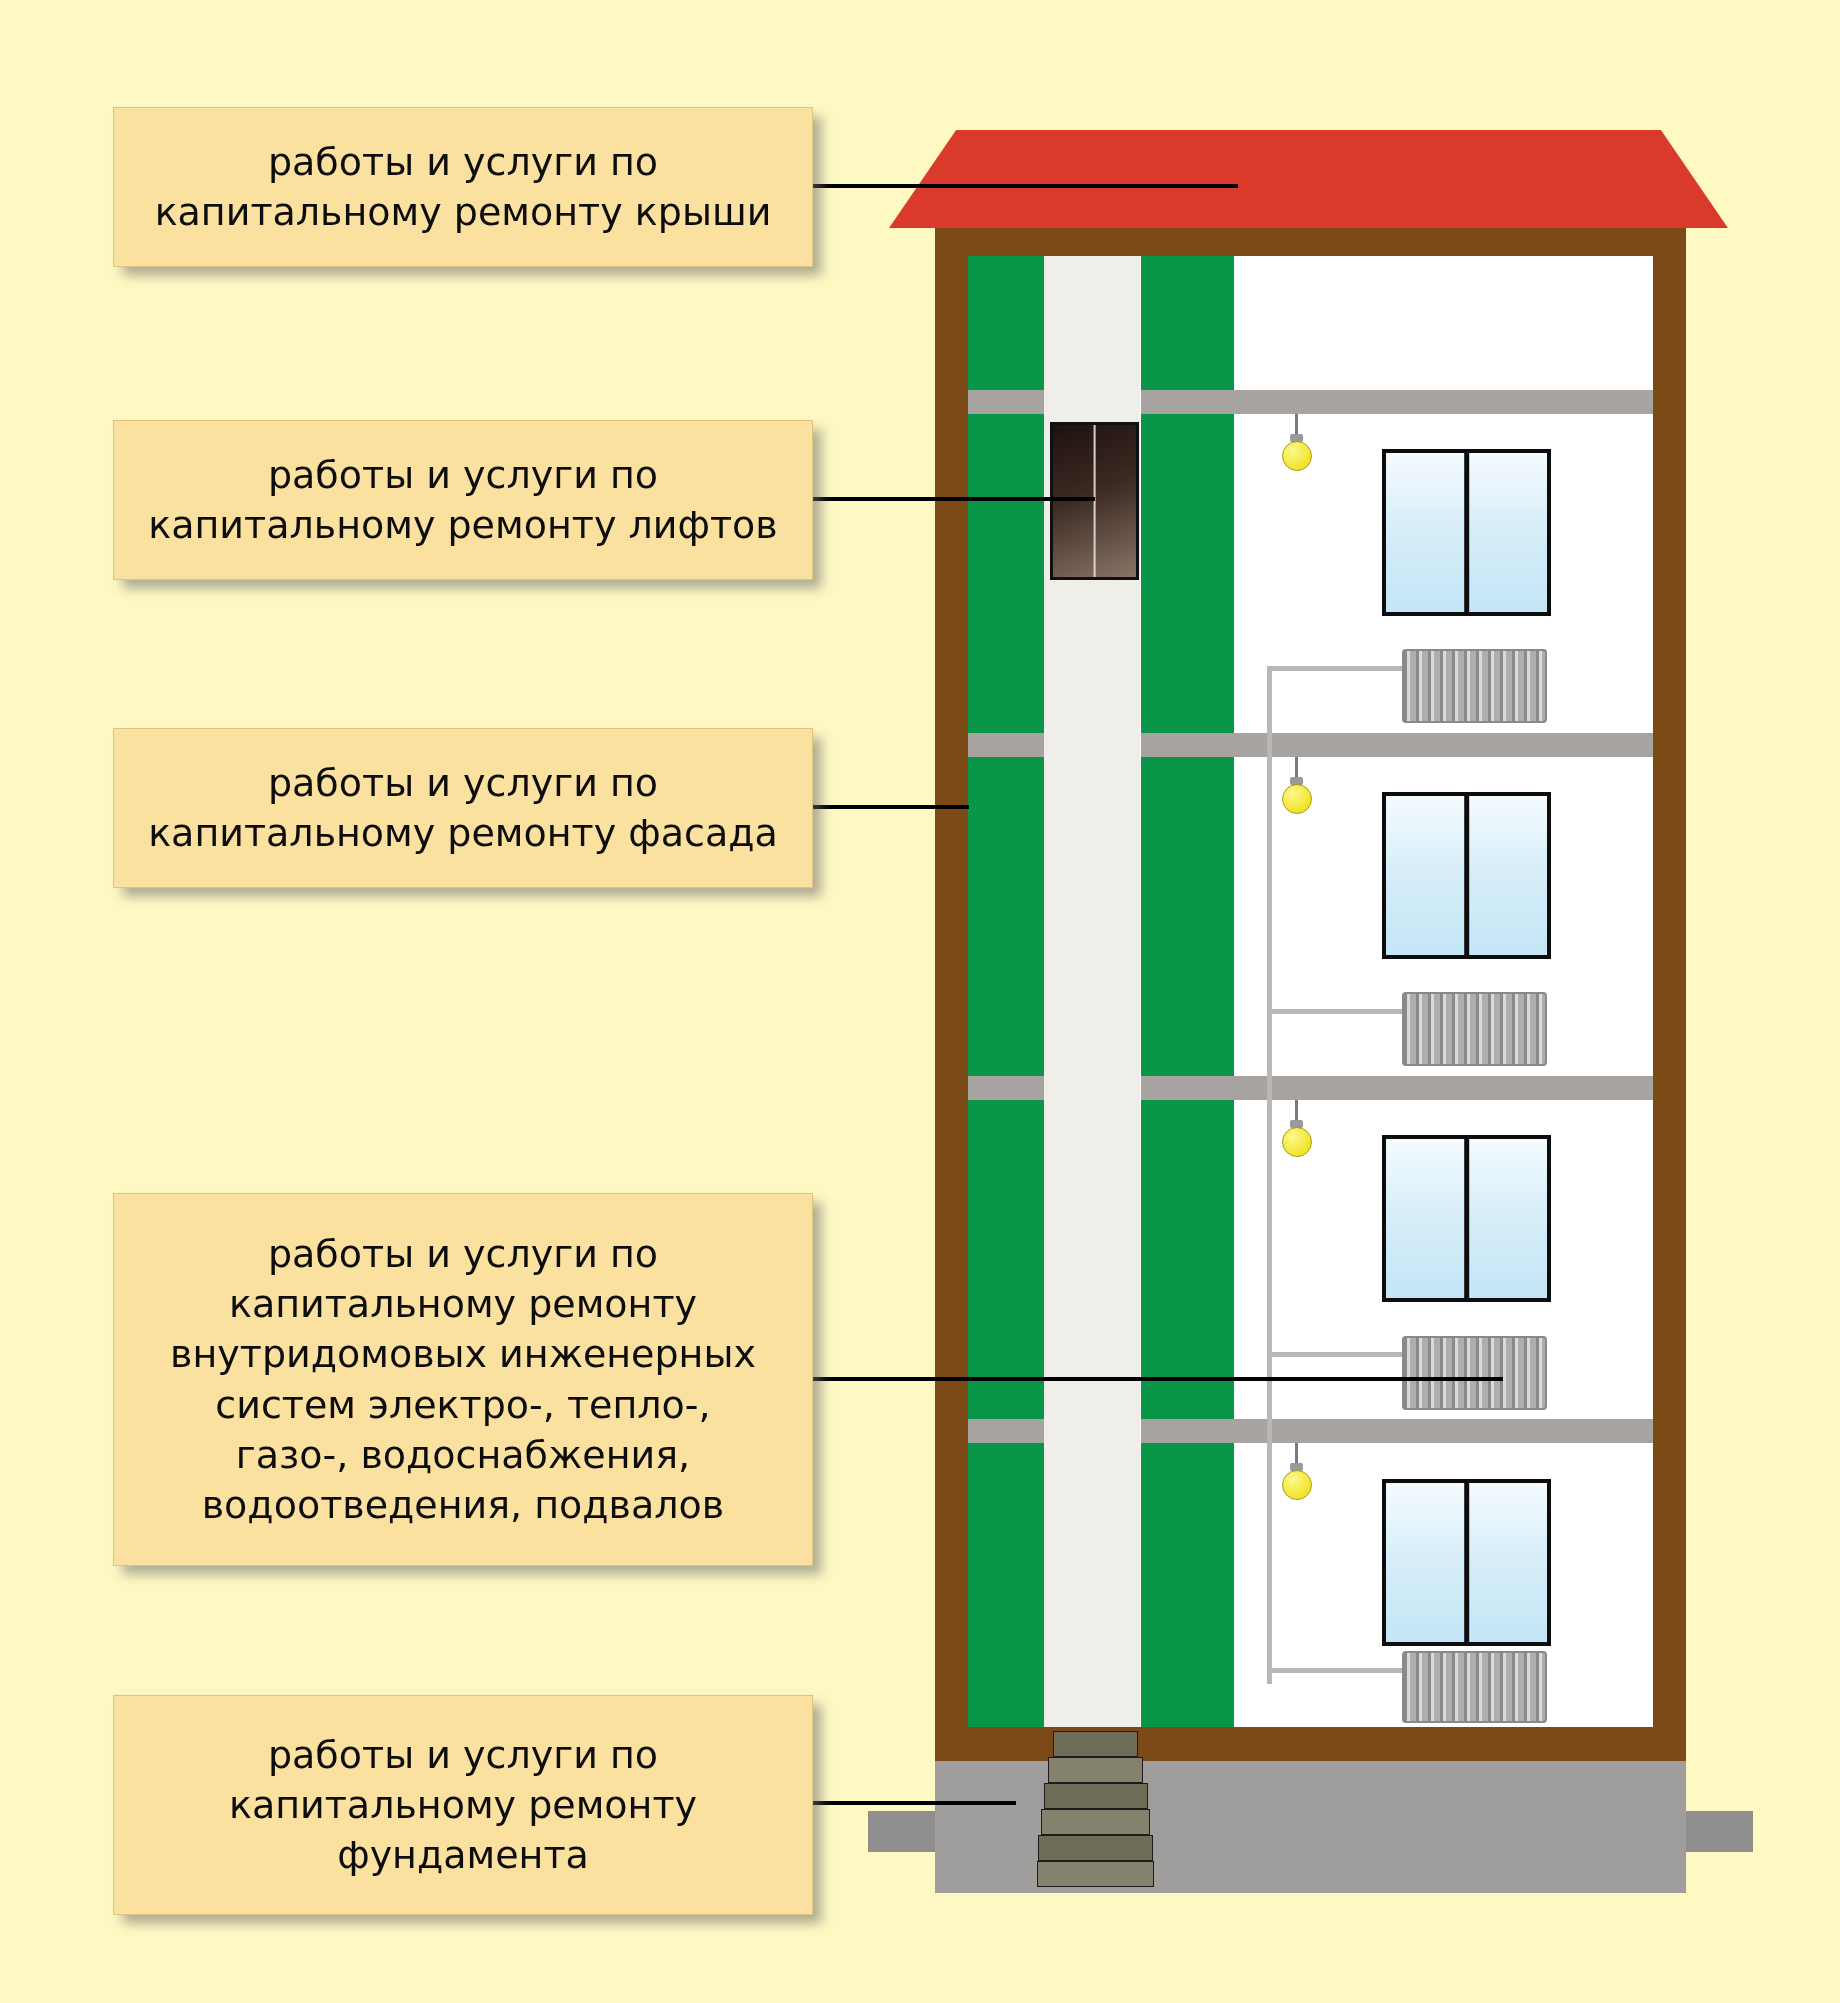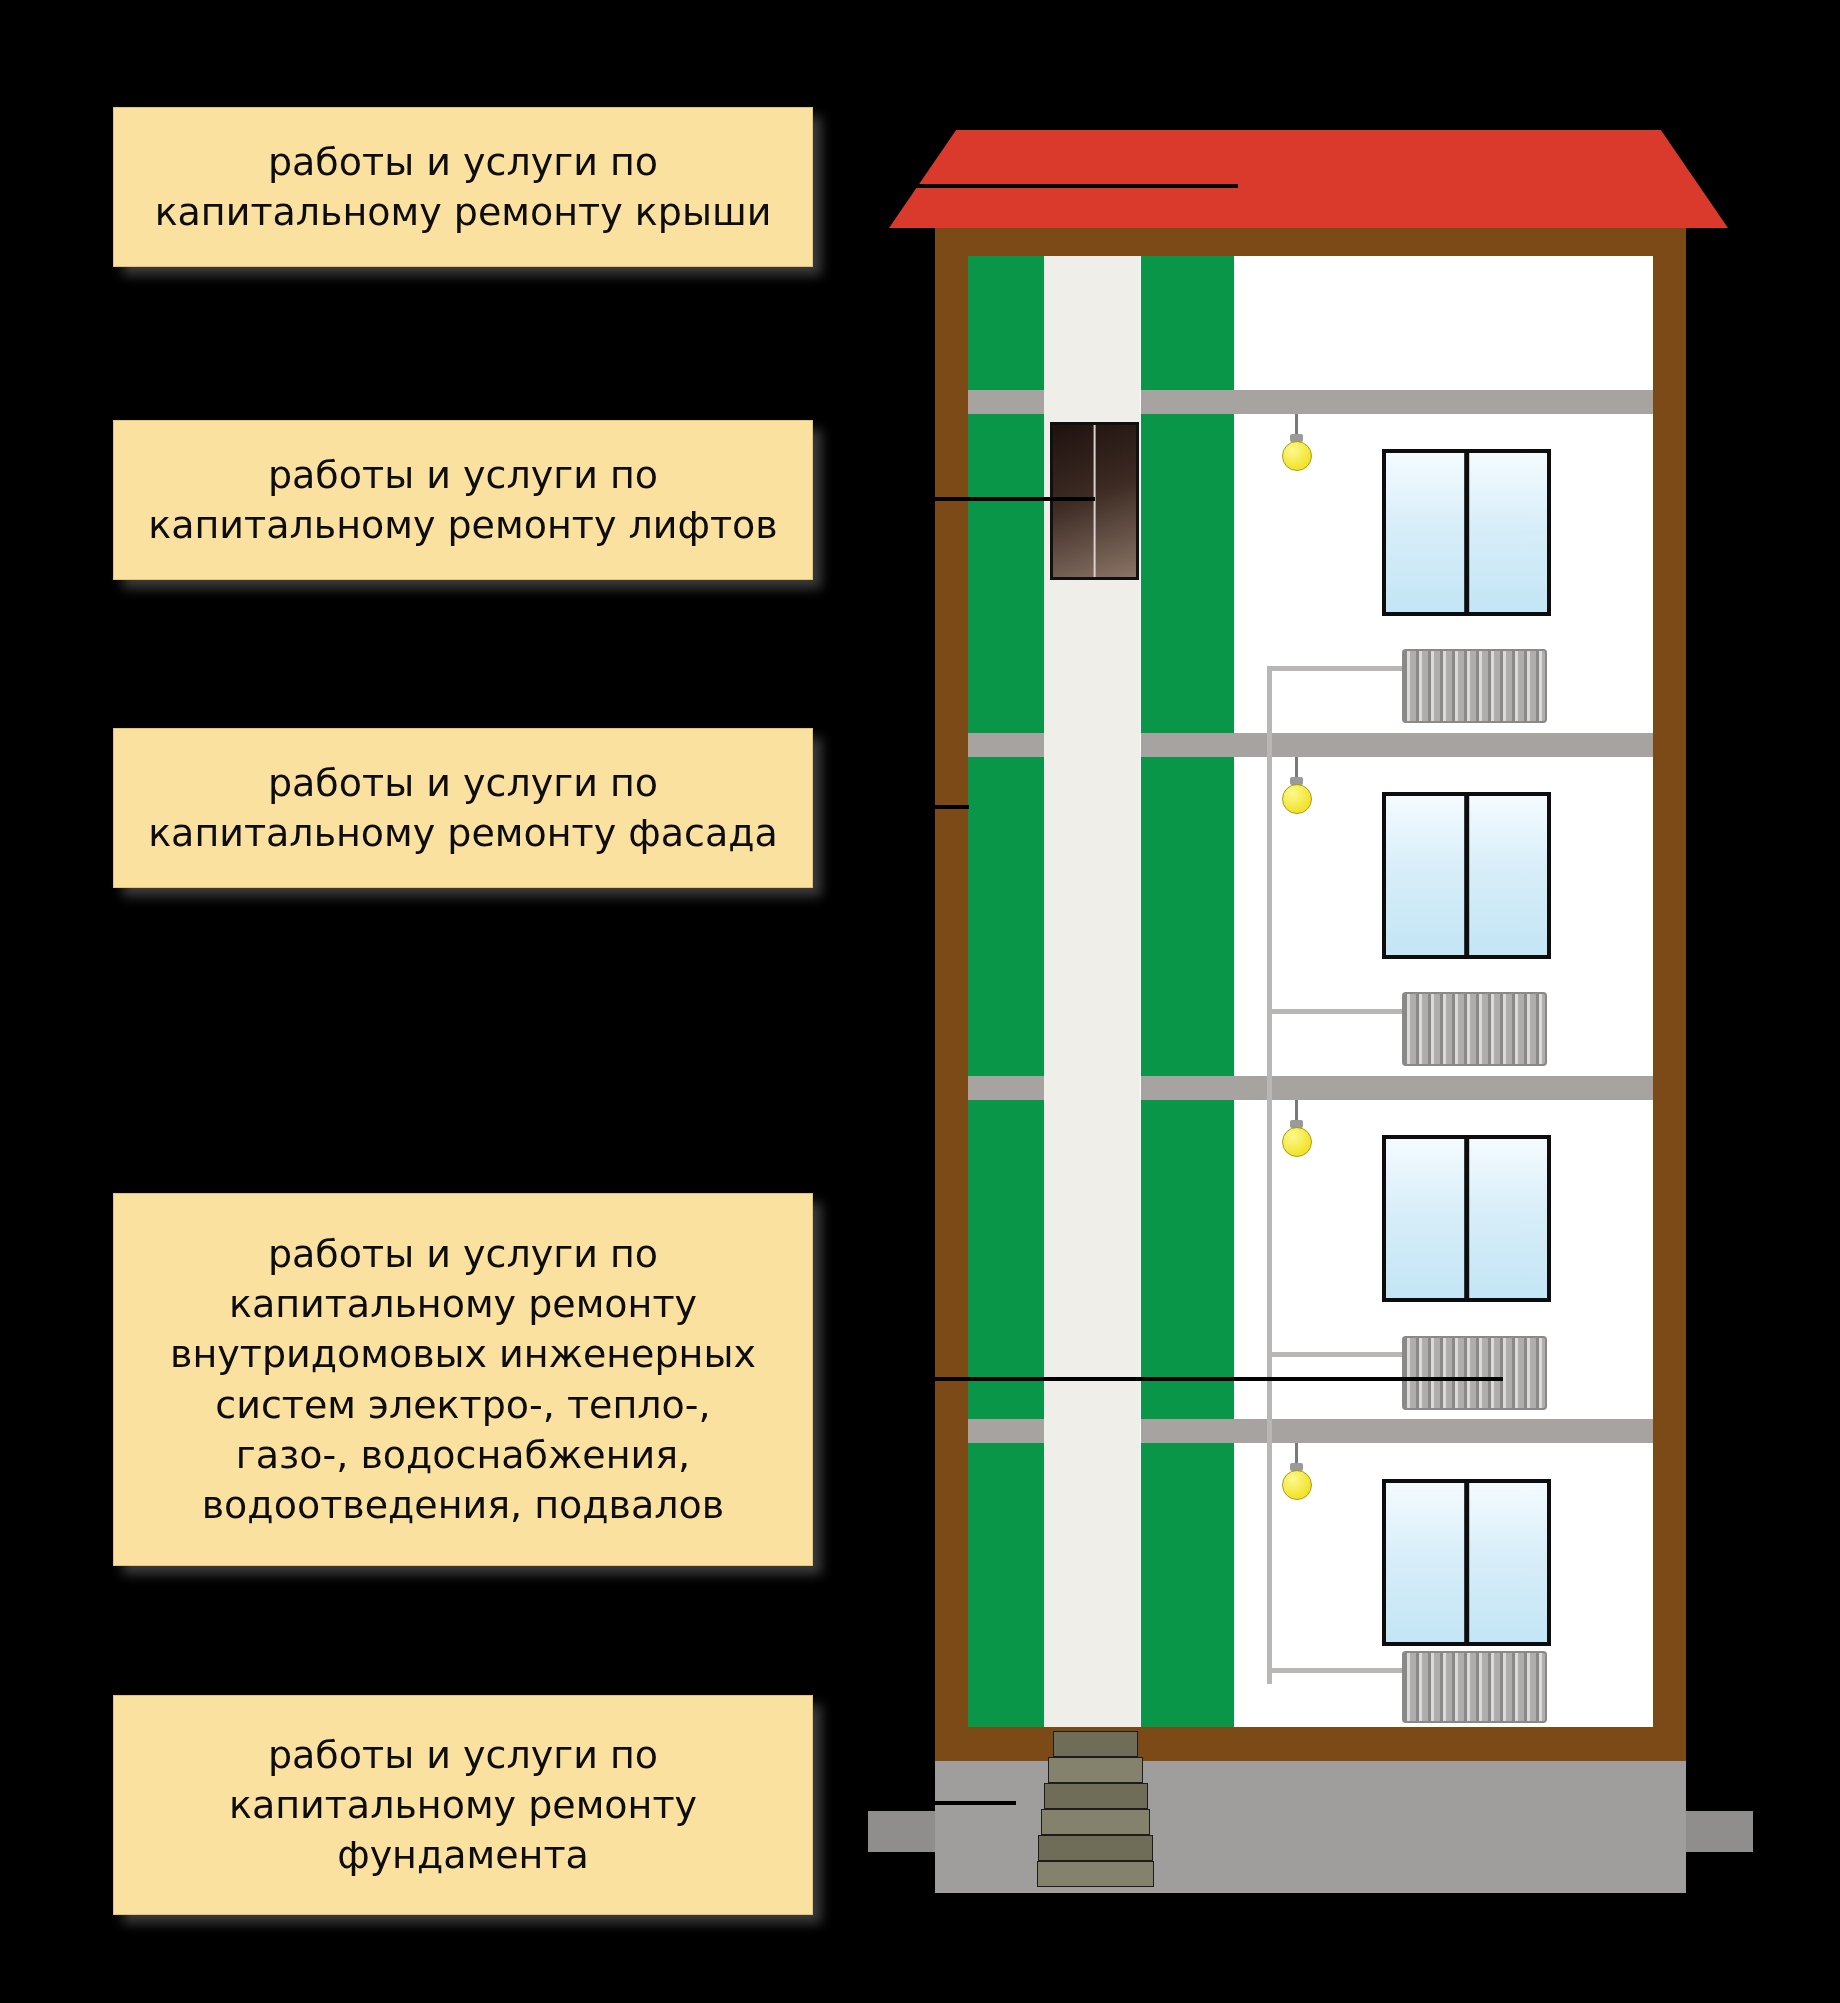--- a/index.html
+++ b/index.html
@@ -1,17 +1,17 @@
 <!DOCTYPE html>
 <html style="font-size:15px"><head>
 <meta charset="utf-8">
 <style>
   html,body { margin:0; padding:0; background:#ffffff; }
   .canvas {
-    position:relative; width:1840px; height:2004px; background:#000000;
+    position:relative; width:1840px; height:2004px; background:#fef9c3;
     font-family:"DejaVu Sans","Liberation Sans",sans-serif; overflow:hidden;
   }
   .abs { position:absolute; }
   
   .label-box {
     position:absolute; left:113px; width:698px;
     background:#fbe1a0; border:0.9px solid #e3c27c;
     box-shadow:9.3px 9.3px 11px rgba(110,110,110,0.55);
     display:flex; align-items:center; justify-content:center;
     text-align:center; color:#0d0d0d; font-size:38px; line-height:1.32;

